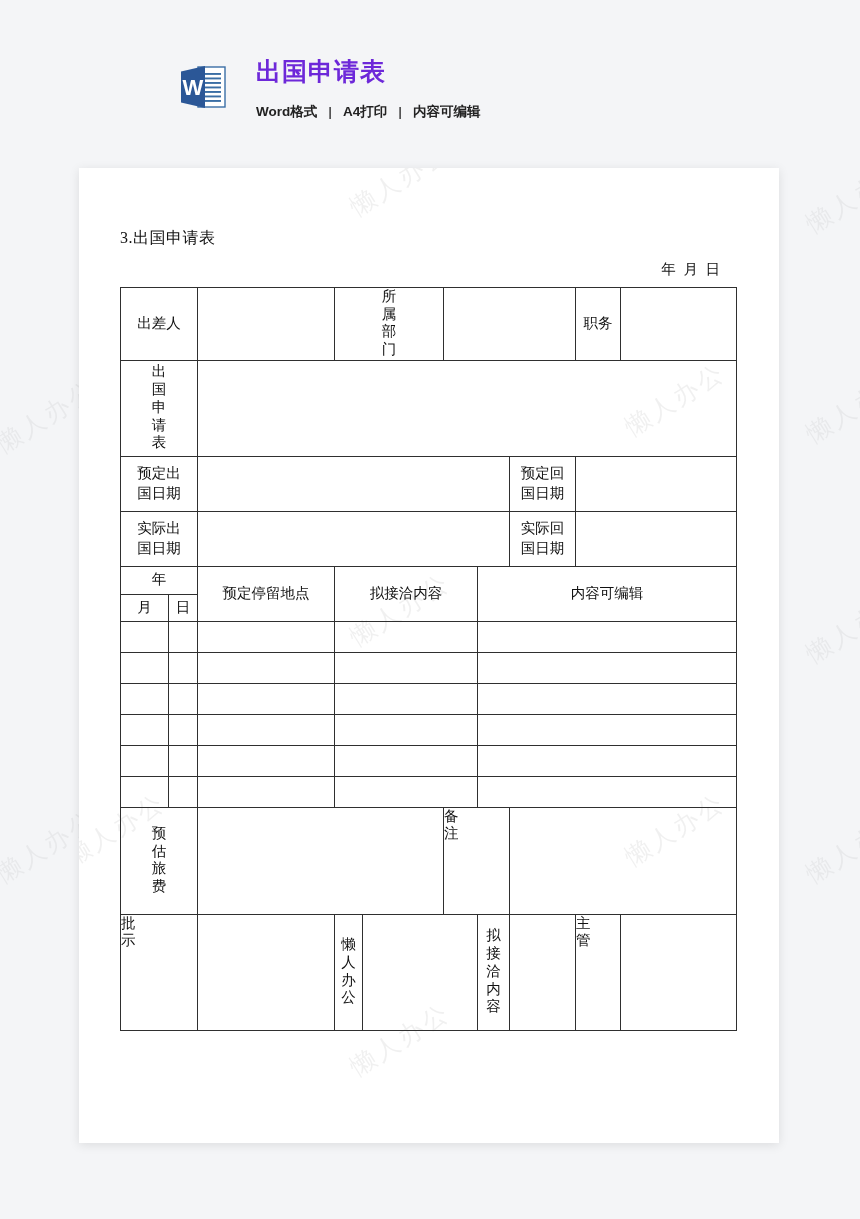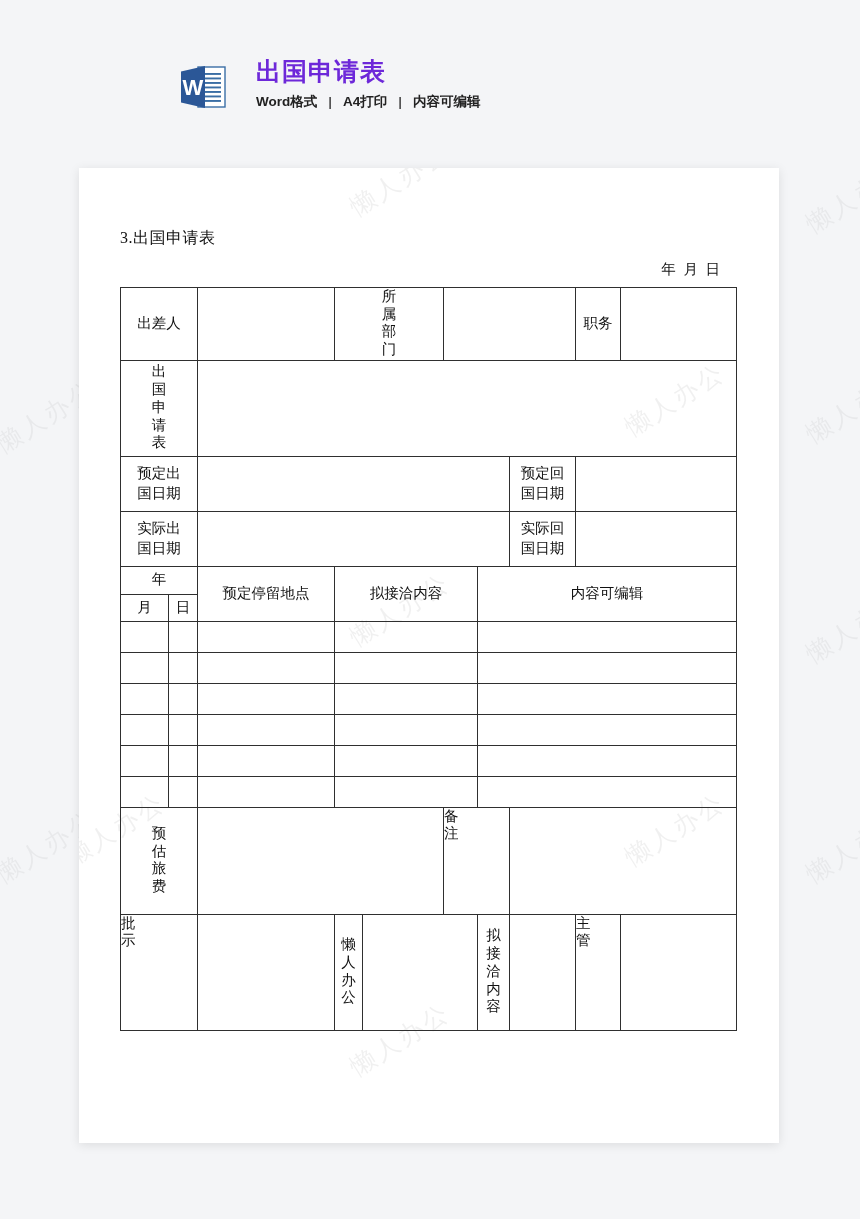--- a/index.html
+++ b/index.html
@@ -49,21 +49,21 @@
     color: #6d28d9;
     letter-spacing: 1px;
     line-height: 1.1;
     white-space: nowrap;
   }
   .promo-sub {
     font-family: "Liberation Sans", "DejaVu Sans", sans-serif;
     font-weight: bold;
     font-size: 13.5px;
     color: #222222;
-    margin-top: 7px;
+    margin-top: 17px;
     white-space: nowrap;
   }
   .promo-sub .sep {
     color: #555;
     font-weight: bold;
     margin: 0 11px;
   }
 
   
   .page {

